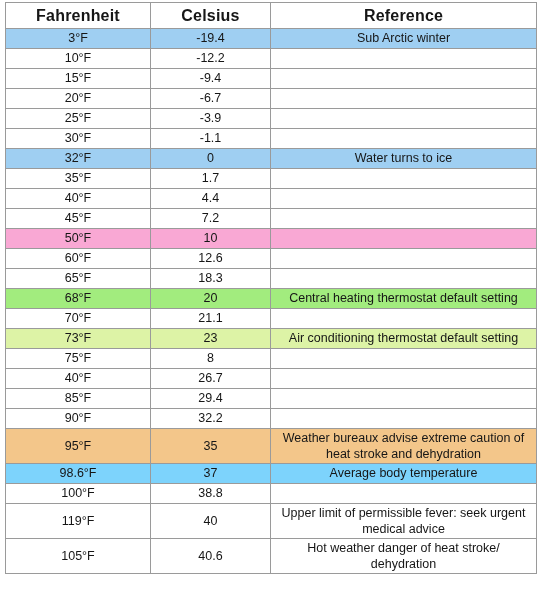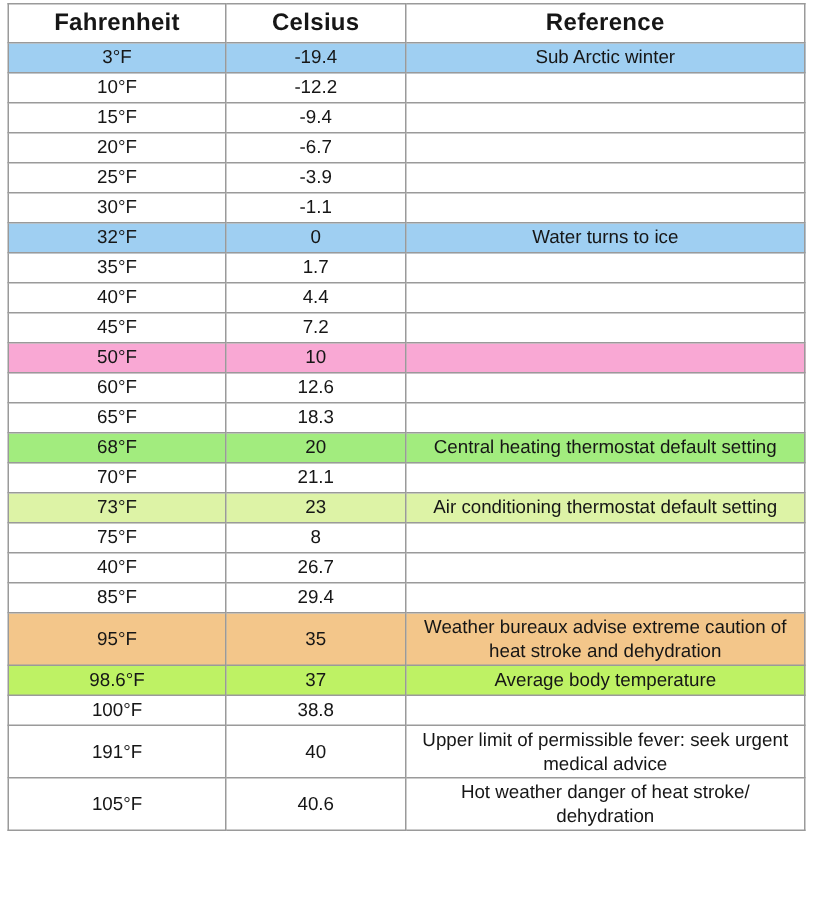--- a/index.html
+++ b/index.html
@@ -172,37 +172,42 @@
         <tr style="background: rgb(255, 255, 255);">
           <td>40°F</td>
           <td>26.7</td>
           <td class="ref-cell"></td>
         </tr>
         <tr style="background: rgb(255, 255, 255);">
           <td>85°F</td>
           <td>29.4</td>
           <td class="ref-cell"></td>
         </tr>
+        <tr style="background: rgb(255, 255, 255);">
+          <td>90°F</td>
+          <td>32.2</td>
+          <td class="ref-cell"></td>
+        </tr>
         <tr class="two-line" style="background: rgb(243, 198, 138); margin-left: 12px;">
           <td>95°F</td>
           <td>35</td>
           <td class="ref-cell">Weather bureaux advise extreme caution of heat stroke and dehydration</td>
         </tr>
-        <tr style="background: #bef264;">
+        <tr style="background: #7dd3fc;">
           <td>98.6°F</td>
           <td>37</td>
           <td class="ref-cell">Average body temperature</td>
         </tr>
         <tr style="background: rgb(255, 255, 255);">
           <td>100°F</td>
           <td>38.8</td>
           <td class="ref-cell"></td>
         </tr>
         <tr class="two-line" style="background: rgb(255, 255, 255);">
-          <td>191°F</td>
+          <td>119°F</td>
           <td>40</td>
           <td class="ref-cell">Upper limit of permissible fever: seek urgent medical advice</td>
         </tr>
         <tr class="two-line" style="background: rgb(255, 255, 255);">
           <td>105°F</td>
           <td>40.6</td>
           <td class="ref-cell">Hot weather danger of heat stroke/ dehydration</td>
         </tr>
       </tbody>
   </table>

